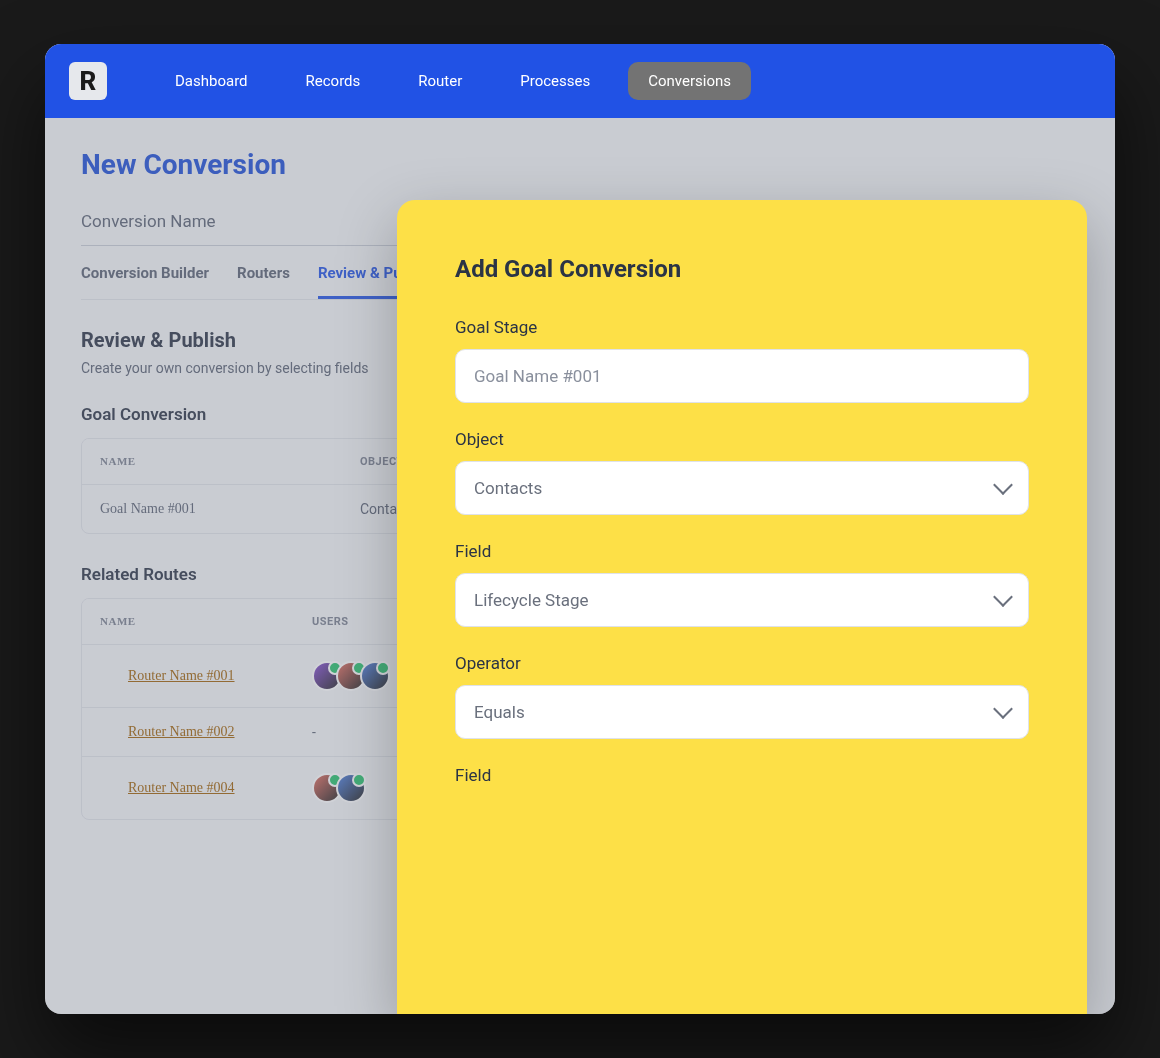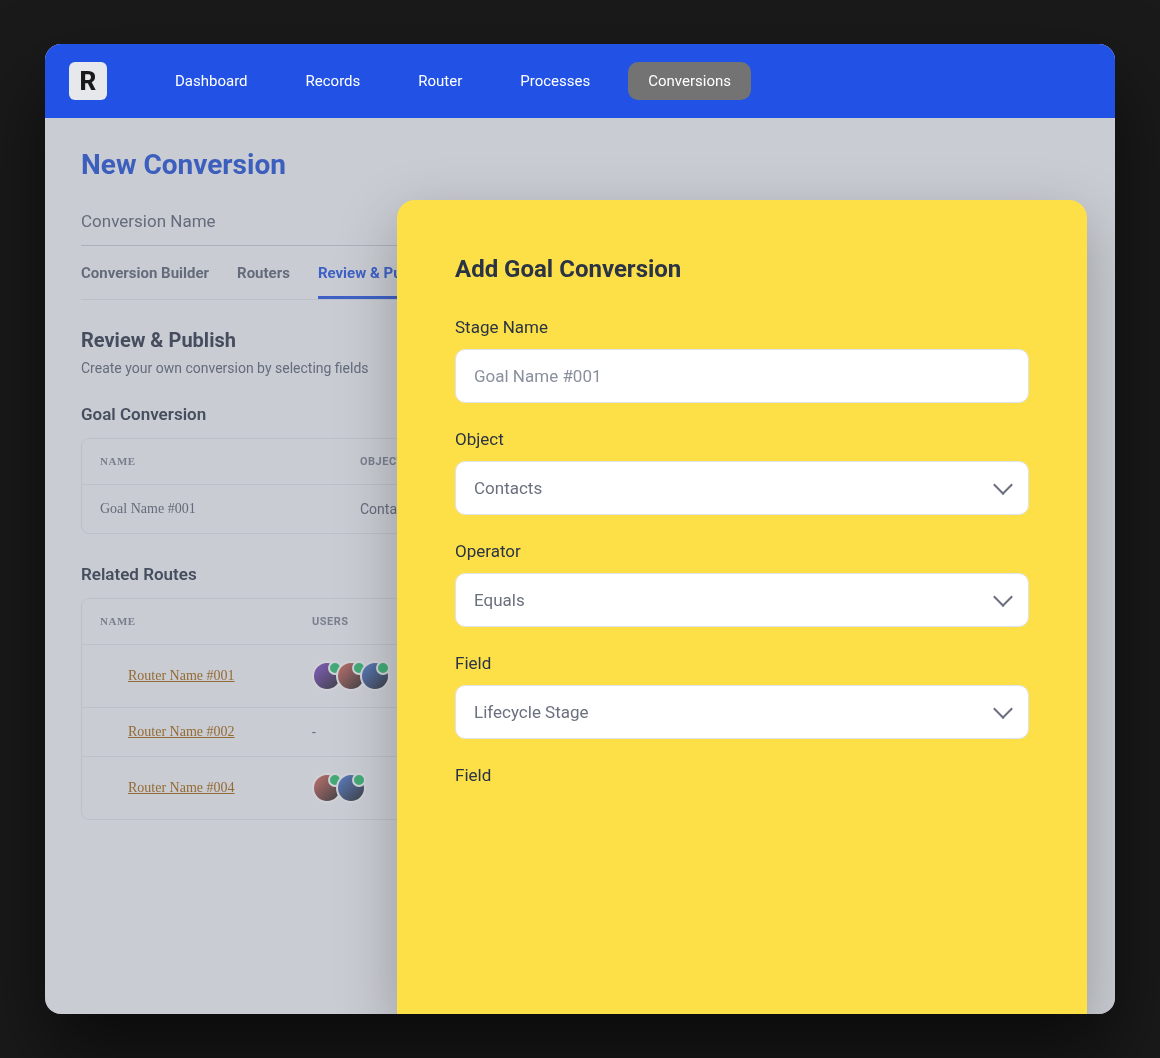--- a/index.html
+++ b/index.html
@@ -294,46 +294,46 @@
         </div>
     </div>
   </div>
 
   <div class="overlay"></div>
 
   <div class="modal">
     <div class="modal-title">Add Goal Conversion</div>
 
     <div class="form-group">
-      <label class="form-label">Stage Name</label>
+      <label class="form-label">Goal Stage</label>
       <input class="form-control" placeholder="Goal Name #001" style="">
     </div>
 
     <div class="form-group">
       <label class="form-label">Object</label>
       <div class="form-control">
         <span>Contacts</span>
         <span class="chevron"></span>
       </div>
     </div>
 
     <div class="form-group">
+      <label class="form-label">Field</label>
+      <div class="form-control">
+        <span>Lifecycle Stage</span>
+        <span class="chevron"></span>
+      </div>
+    </div>
+
+    <div class="form-group">
       <label class="form-label">Operator</label>
       <div class="form-control">
         <span>Equals</span>
         <span class="chevron"></span>
       </div>
     </div>
 
     <div class="form-group">
       <label class="form-label">Field</label>
-      <div class="form-control">
-        <span>Lifecycle Stage</span>
-        <span class="chevron"></span>
-      </div>
-    </div>
-
-    <div class="form-group">
-      <label class="form-label">Field</label>
     </div>
   </div>
 
 </div>
 
 </body></html>

